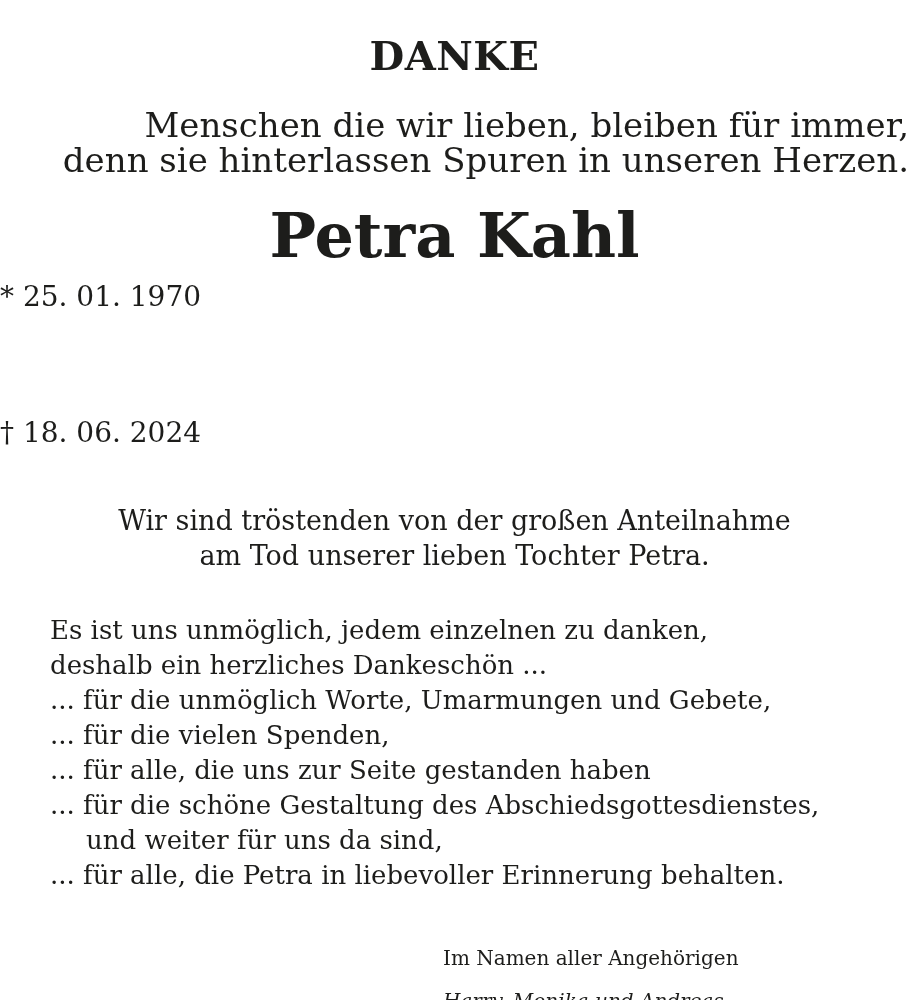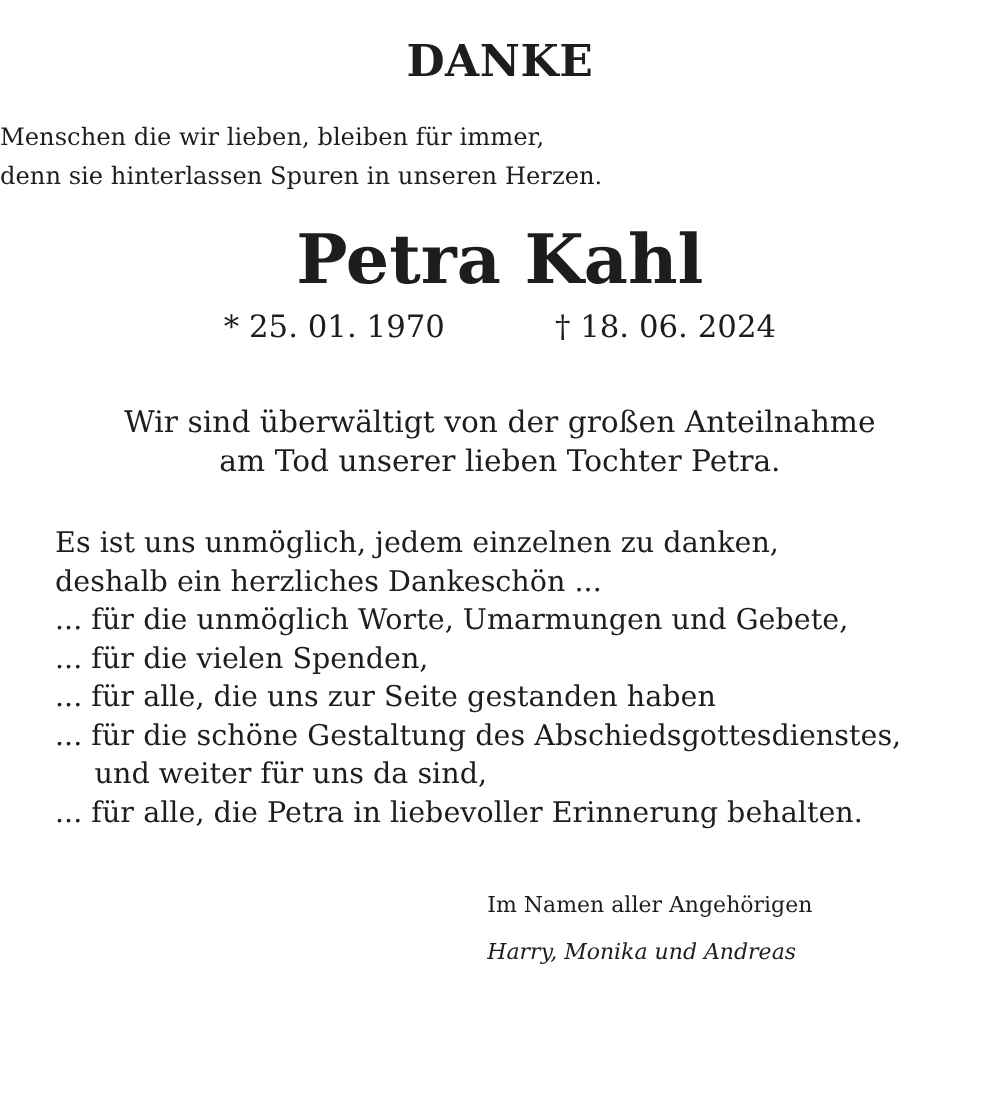--- a/index.html
+++ b/index.html
@@ -17,38 +17,39 @@
   .title {
     padding-top: 32px;
     text-align: center;
     font-size: 40px;
     font-weight: 700;
     letter-spacing: 0.5px;
     line-height: 1.2;
   }
   .epigraph {
     margin-top: 28px;
-    text-align: left;
-    font-size: 22px;
+    text-align: right;
+    font-size: 34px;
     line-height: 35px;
   }
   .name {
     margin-top: 22px;
     text-align: center;
     font-size: 62px;
     font-weight: 700;
     line-height: 1.15;
   }
   .dates {
     margin-top: 8px;
     display: flex;
     justify-content: center;
     gap: 100px;
     font-size: 28px;
     line-height: 36px;
+    flex-direction: column;
   }
   .intro {
     margin-top: 52px;
     text-align: center;
     font-size: 27px;
     line-height: 35px;
   }
   .thanks {
     margin-top: 40px;
     margin-left: 50px;
@@ -85,21 +86,21 @@
   </div>
 
   <div class="name">Petra Kahl</div>
 
   <div class="dates">
     <span>* 25. 01. 1970</span>
     <span>† 18. 06. 2024</span>
   </div>
 
   <div class="intro">
-    <div>Wir sind überwältigt von der großen Anteilnahme</div>
+    <div>Wir sind tröstenden von der großen Anteilnahme</div>
     <div>am Tod unserer lieben Tochter Petra.</div>
   </div>
 
   <div class="thanks">
     <div class="line">Es ist uns unmöglich, jedem einzelnen zu danken,</div>
     <div class="line">deshalb ein herzliches Dankeschön ...</div>
     <div class="line">... für die unmöglich Worte, Umarmungen und Gebete,</div>
     <div class="line">... für die vielen Spenden,</div>
     <div class="line">... für alle, die uns zur Seite gestanden haben</div>
     <div class="line">... für die schöne Gestaltung des Abschiedsgottesdienstes,</div>

